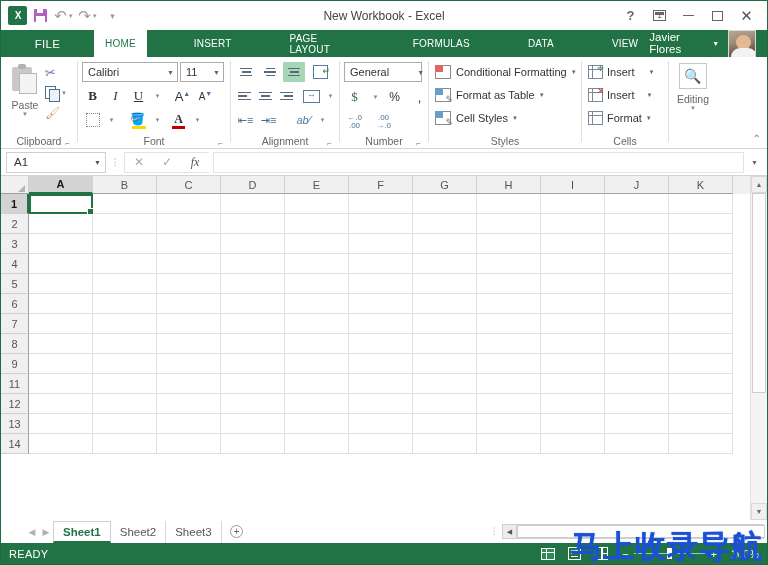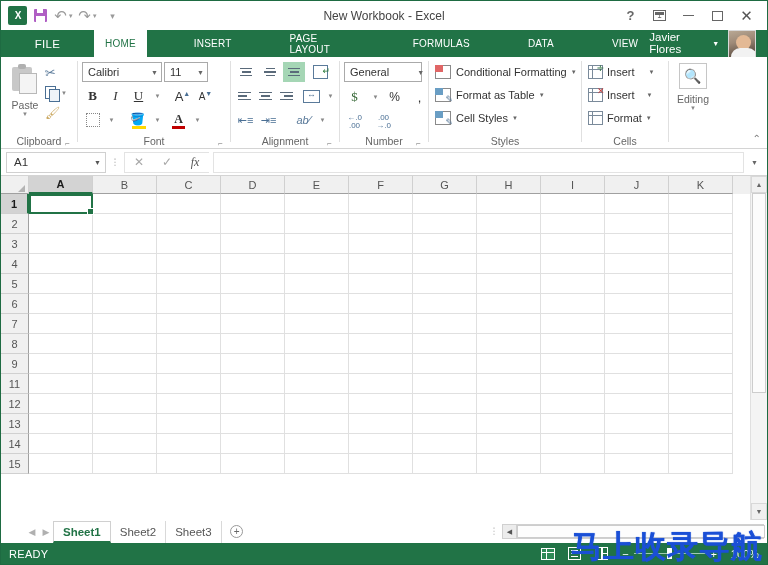--- a/index.html
+++ b/index.html
@@ -143,21 +143,21 @@
 
   
   .fontgrp { width: 152px; }
   .fontrow { display: flex; align-items: center; gap: 2px; height: 22px; }
   .combo {
     height: 20px; border: 1px solid #aaa; background: #fff;
     display: flex; align-items: center; padding: 0 3px 0 5px; font-size: 11px; color: #333;
   }
   .combo .cv { flex: 1; }
   .combo .cc { font-size: 7px; color: #666; }
-  .fname { width: 80px; }
+  .fname { width: 96px; }
   .fsize { width: 44px; }
   .btn-sq {
     min-width: 21px; height: 20px; display: flex; align-items: center; justify-content: center;
     font-size: 12px; color: #333;
   }
   .bold-b { font-weight: bold; font-family: "Liberation Serif", serif; font-size: 13px;}
   .ital-i { font-style: italic; font-family: "Liberation Serif", serif; font-size: 13px;}
   .und-u { text-decoration: underline; font-family: "Liberation Serif", serif; font-size: 13px;}
   .grow-a { font-size: 13px; position: relative; }
   .grow-a sup { font-size: 7px; color: #4a6f94; }
@@ -879,34 +879,20 @@
               <div class="cell"></div>
               <div class="cell"></div>
               <div class="cell"></div>
               <div class="cell"></div>
               <div class="cell"></div>
               <div class="cell"></div>
               <div class="cell"></div>
               <div class="cell"></div>
               <div class="cell"></div>
             </div>
-            <div class="row">
-              <div class="rh">15</div>
-              <div class="cell"></div>
-              <div class="cell"></div>
-              <div class="cell"></div>
-              <div class="cell"></div>
-              <div class="cell"></div>
-              <div class="cell"></div>
-              <div class="cell"></div>
-              <div class="cell"></div>
-              <div class="cell"></div>
-              <div class="cell"></div>
-              <div class="cell"></div>
-            </div>
           </div>
       </div>
       <div class="vscroll">
         <div class="vs-btn">▲</div>
         <div class="vs-track">
           <div class="vs-thumb"></div>
         </div>
         <div class="vs-btn">▼</div>
       </div>
     </div>

